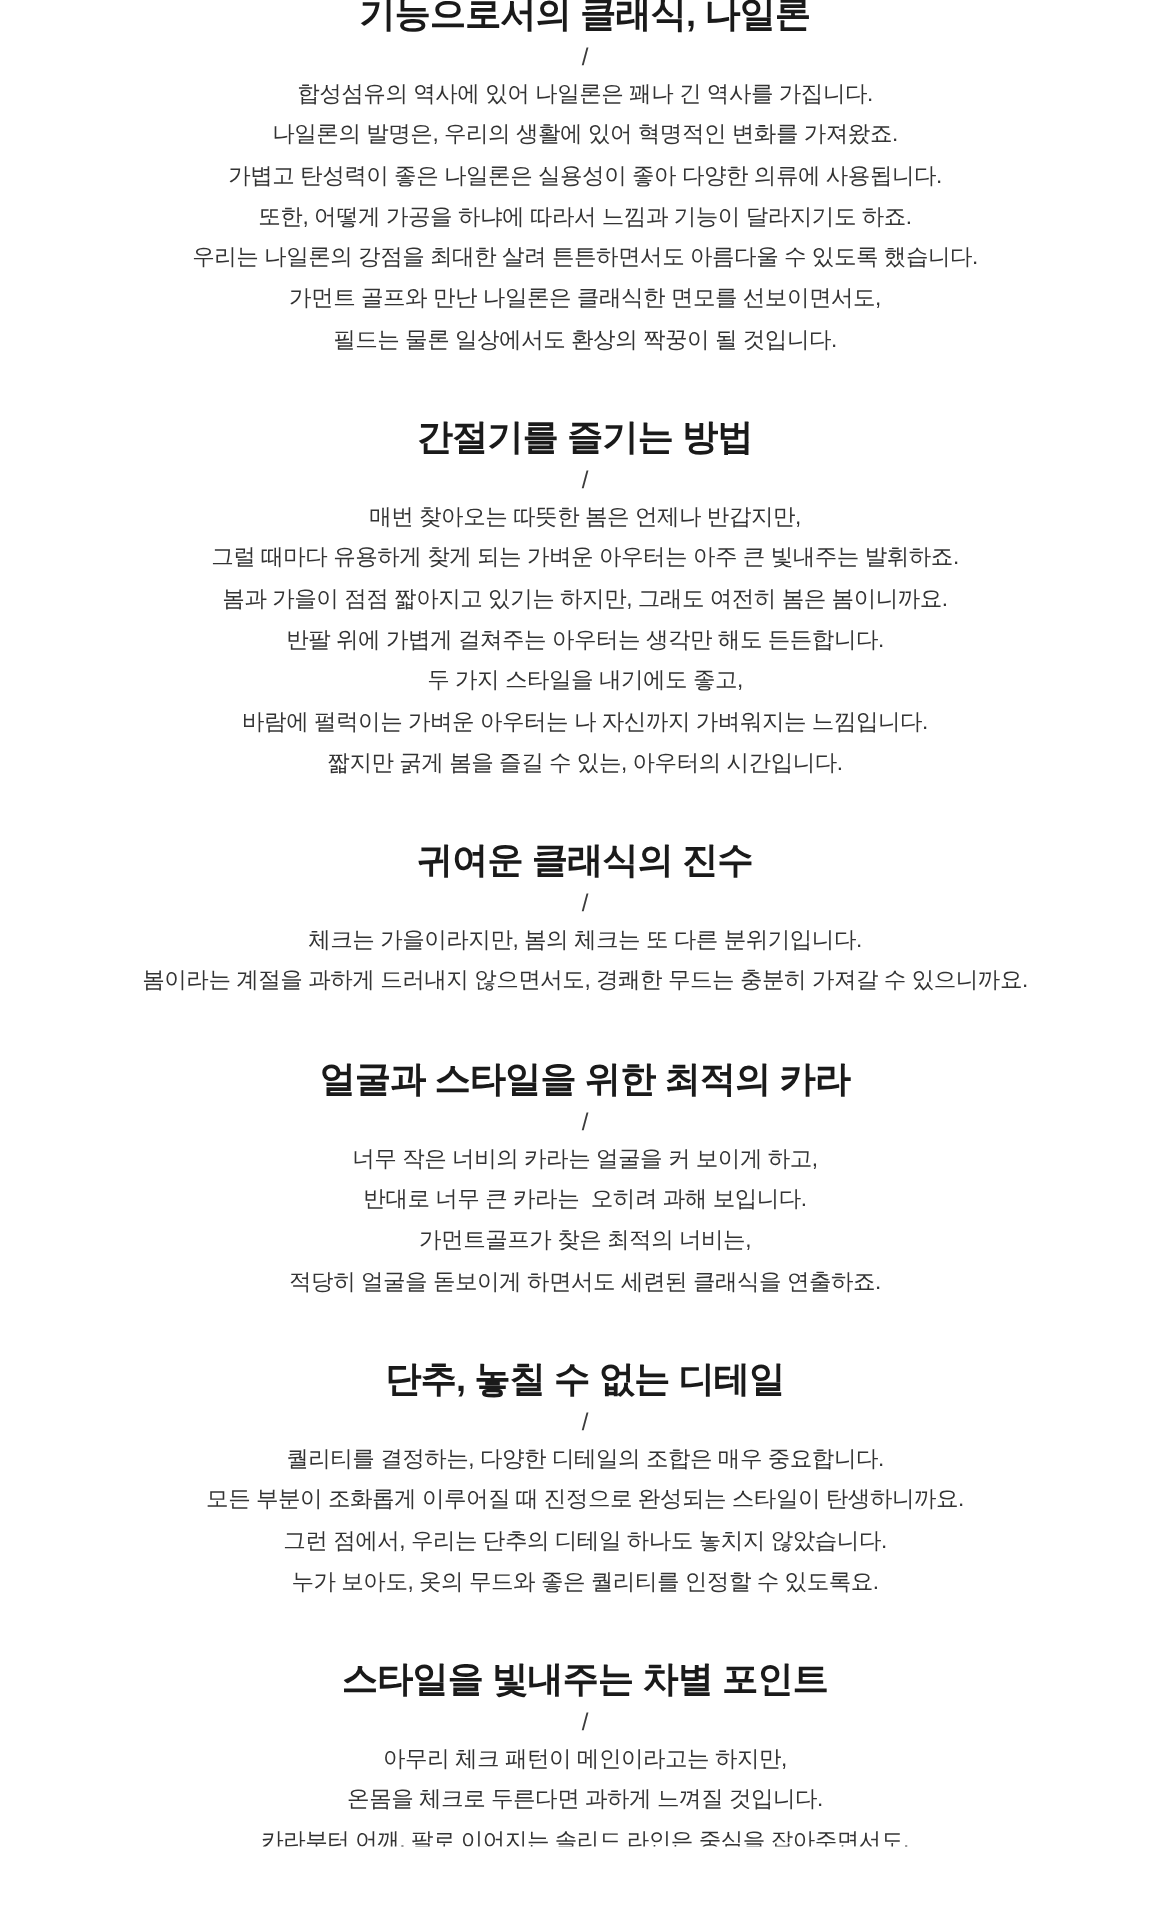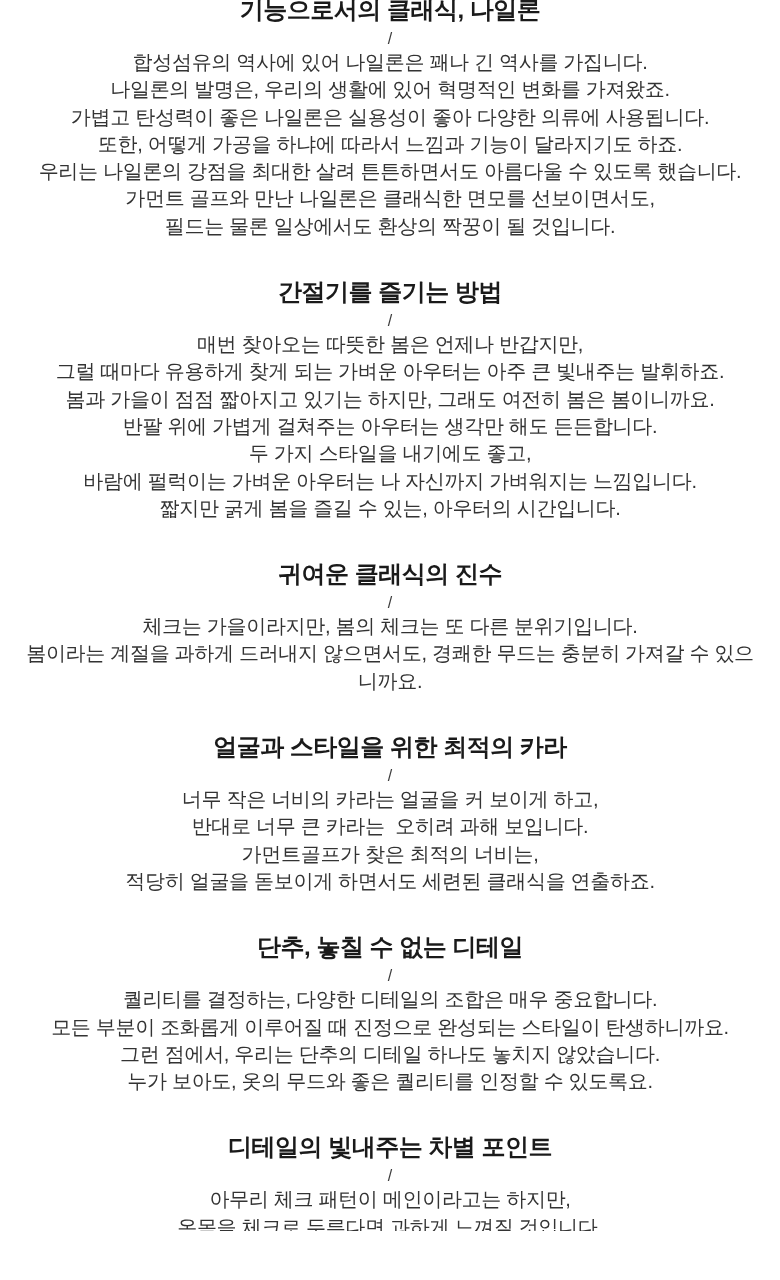--- a/index.html
+++ b/index.html
@@ -38,21 +38,21 @@
     font-size: 16px;
     line-height: 17px;
     font-weight: 300;
     color: #3c3c3c;
   }
   .sec-body {
     margin-top: 2px;
   }
   .line {
     margin: 0;
-    font-size: 20px;
+    font-size: 15px;
     line-height: 27.3px;
     letter-spacing: -0.3px;
     color: #333333;
     white-space: pre-wrap;
   }
 </style>
 </head>
 <body>
 
 <div class="page">
@@ -110,21 +110,21 @@
     <div class="slash">/</div>
     <div class="sec-body">
       <p class="line">퀄리티를 결정하는, 다양한 디테일의 조합은 매우 중요합니다.</p>
       <p class="line">모든 부분이 조화롭게 이루어질 때 진정으로 완성되는 스타일이 탄생하니까요.</p>
       <p class="line">그런 점에서, 우리는 단추의 디테일 하나도 놓치지 않았습니다.</p>
       <p class="line">누가 보아도, 옷의 무드와 좋은 퀄리티를 인정할 수 있도록요.</p>
     </div>
   </section>
 
   <section class="sec">
-    <h2 class="sec-title">디테일의 빛내주는 차별 포인트</h2>
+    <h2 class="sec-title">스타일을 빛내주는 차별 포인트</h2>
     <div class="slash">/</div>
     <div class="sec-body">
       <p class="line">아무리 체크 패턴이 메인이라고는 하지만,</p>
       <p class="line">온몸을 체크로 두른다면 과하게 느껴질 것입니다.</p>
       <p class="line">카라부터 어깨, 팔로 이어지는 솔리드 라인은 중심을 잡아주면서도,</p>
     </div>
   </section>
 
 </div>
 

